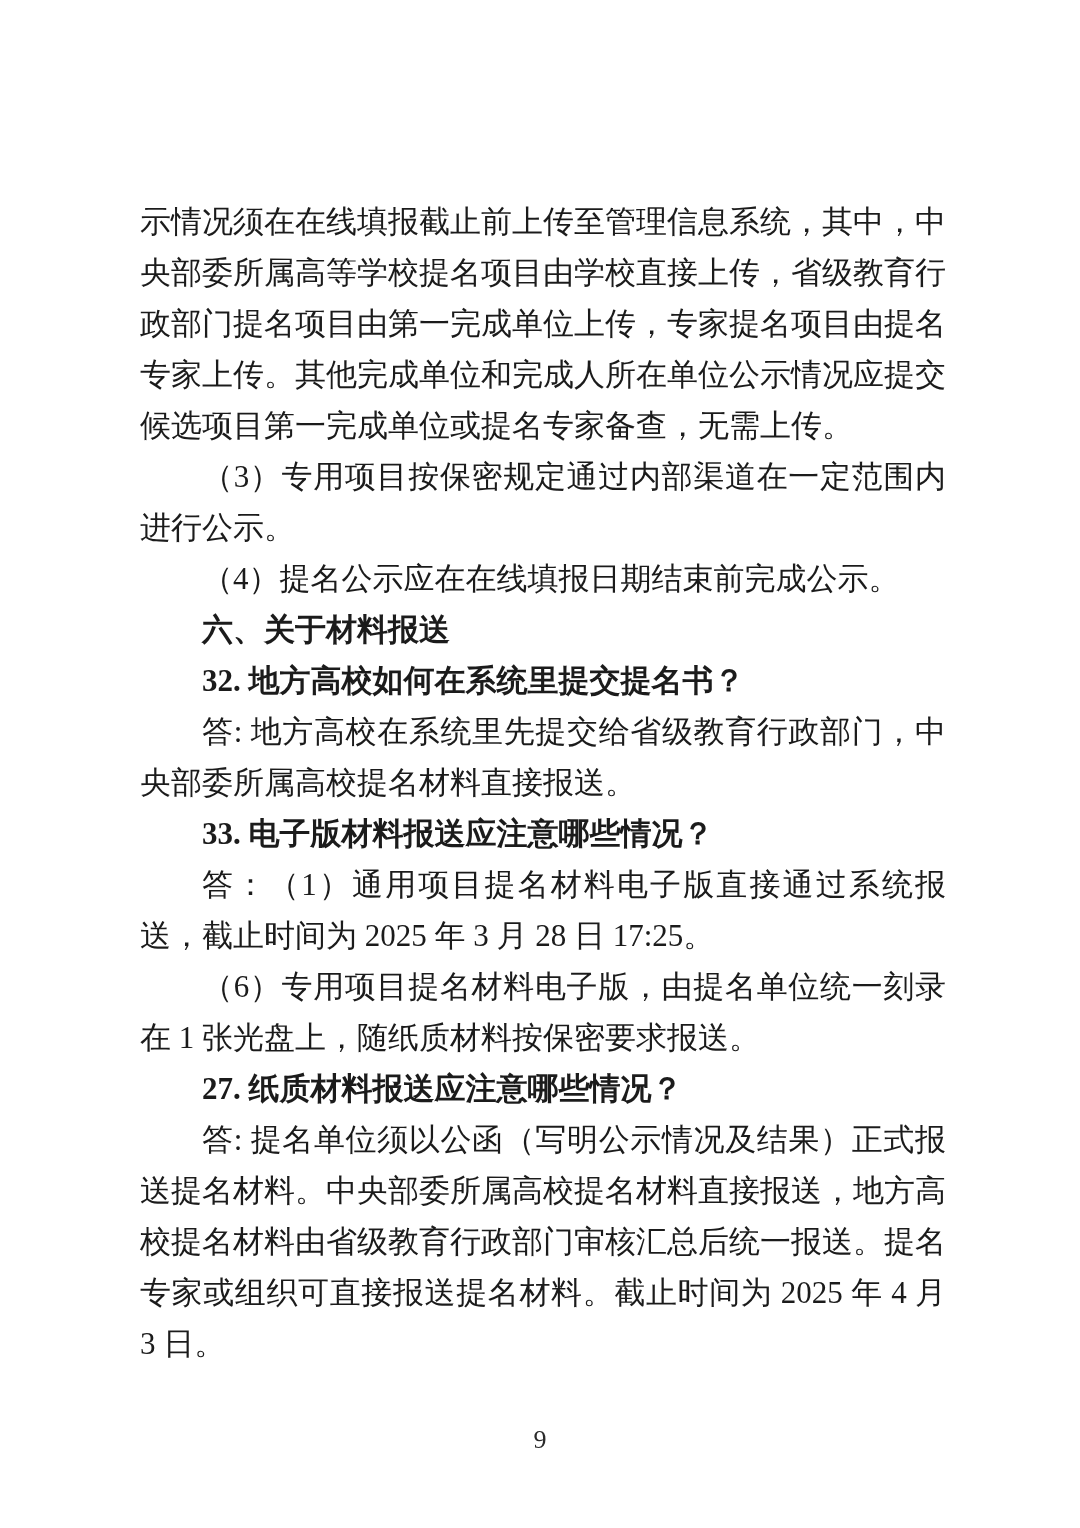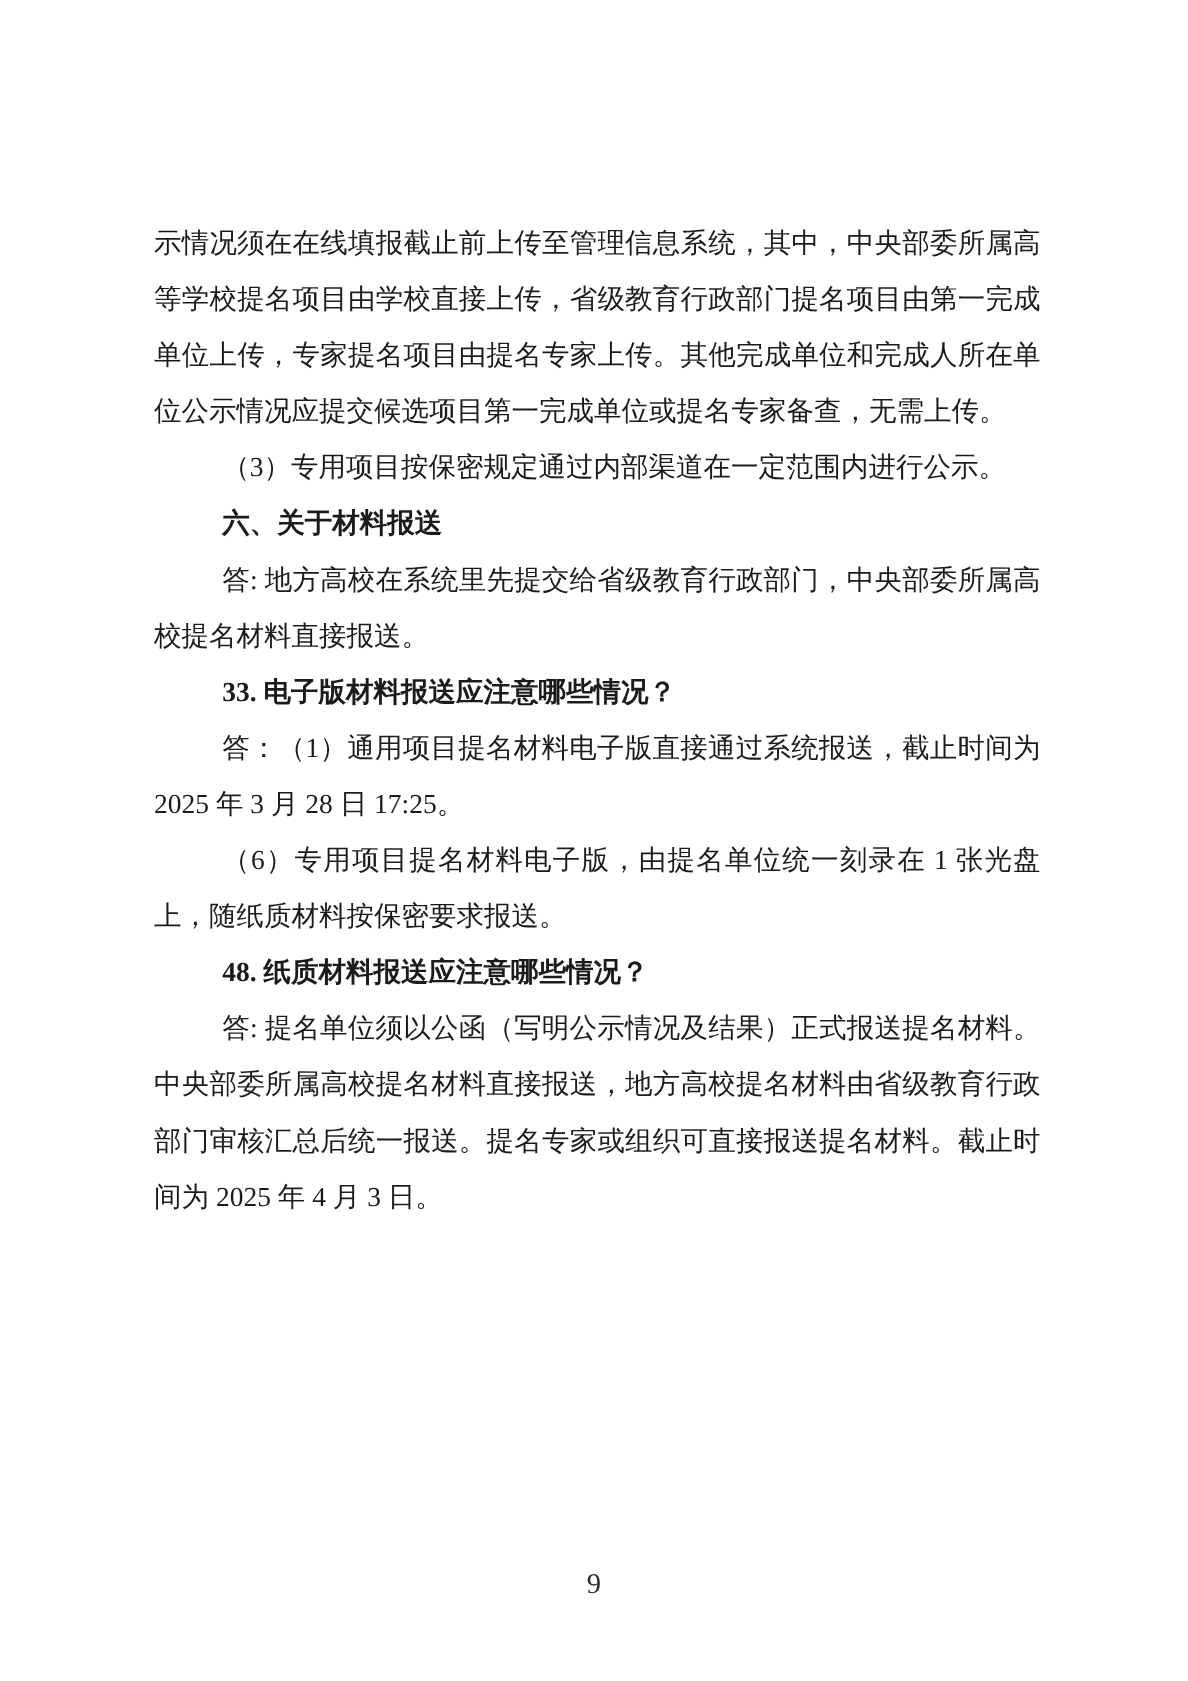--- a/index.html
+++ b/index.html
@@ -17,21 +17,21 @@
     color: #1b1b1b;
   }
   .content {
     position: absolute;
     top: 196px;
     left: 140px;
     width: 806px;
   }
   .para {
     margin: 0;
-    font-size: 25px;
+    font-size: 31px;
     line-height: 51px;
     text-align: justify;
     letter-spacing: 0;
     color: #1b1b1b;
   }
   .indent {
     text-indent: 62px;
     font-family: Liberation Serif, serif;
   }
   .bold {
@@ -48,22 +48,24 @@
     color: #2a2a2a;
   }
 </style>
 </head>
 <body>
 
 <div class="page">
   <div class="content">
     <p class="para">示情况须在在线填报截止前上传至管理信息系统，其中，中央部委所属高等学校提名项目由学校直接上传，省级教育行政部门提名项目由第一完成单位上传，专家提名项目由提名专家上传。其他完成单位和完成人所在单位公示情况应提交候选项目第一完成单位或提名专家备查，无需上传。</p>
     <p class="para indent">（3）专用项目按保密规定通过内部渠道在一定范围内进行公示。</p>
+    <p class="para indent">（4）提名公示应在在线填报日期结束前完成公示。</p>
     <p class="para indent bold">六、关于材料报送</p>
+    <p class="para indent bold">32. 地方高校如何在系统里提交提名书？</p>
     <p class="para indent">答: 地方高校在系统里先提交给省级教育行政部门，中央部委所属高校提名材料直接报送。</p>
     <p class="para indent bold">33. 电子版材料报送应注意哪些情况？</p>
     <p class="para indent">答：（1）通用项目提名材料电子版直接通过系统报送，截止时间为 2025 年 3 月 28 日 17:25。</p>
     <p class="para indent">（6）专用项目提名材料电子版，由提名单位统一刻录在 1 张光盘上，随纸质材料按保密要求报送。</p>
-    <p class="para indent bold">48. 纸质材料报送应注意哪些情况？</p>
+    <p class="para indent bold">27. 纸质材料报送应注意哪些情况？</p>
     <p class="para indent">答: 提名单位须以公函（写明公示情况及结果）正式报送提名材料。中央部委所属高校提名材料直接报送，地方高校提名材料由省级教育行政部门审核汇总后统一报送。提名专家或组织可直接报送提名材料。截止时间为 2025 年 4 月 3 日。</p>
   </div>
   <div class="page-number">9</div>
 </div>
 
 </body></html>

